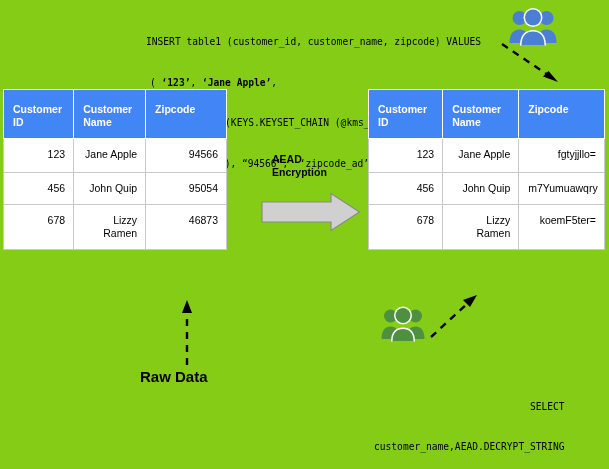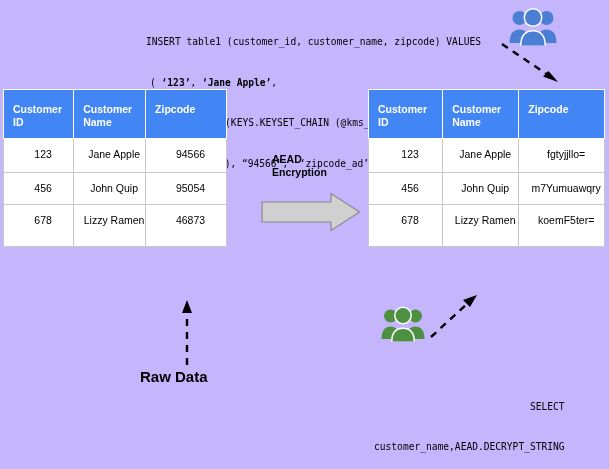--- a/index.html
+++ b/index.html
@@ -4,21 +4,21 @@
 <style>
   html, body {
     margin: 0;
     padding: 0;
     background: #ffffff;
   }
   #canvas {
     position: relative;
     width: 609px;
     height: 469px;
-    background: #c4b5fd;
+    background: #84cc16;
     overflow: hidden;
     font-family: "Liberation Sans", sans-serif;
   }
 
   
   .sql-block {
     position: absolute;
     font-family: "DejaVu Sans Mono", "Liberation Mono", monospace;
     color: #000000;
     white-space: pre;
@@ -60,23 +60,23 @@
     text-align: left;
     vertical-align: top;
     padding: 13px 8px 9px 9px;
     border: 1px solid #ffffff;
     line-height: 13px;
   }
   .data-table td {
     background: #ffffff;
     color: #000000;
     font-size: 10.5px;
-    text-align: center;
+    text-align: right;
     vertical-align: top;
-    padding: 9px 0 9px 9px;
+    padding: 9px 8px 9px 9px;
     border: 1px solid #c9c9c9;
     line-height: 13px;
   }
   #table-plaintext {
     left: 3px;
     top: 89px;
     width: 224px;
   }
   #table-encrypted {
     left: 368px;

